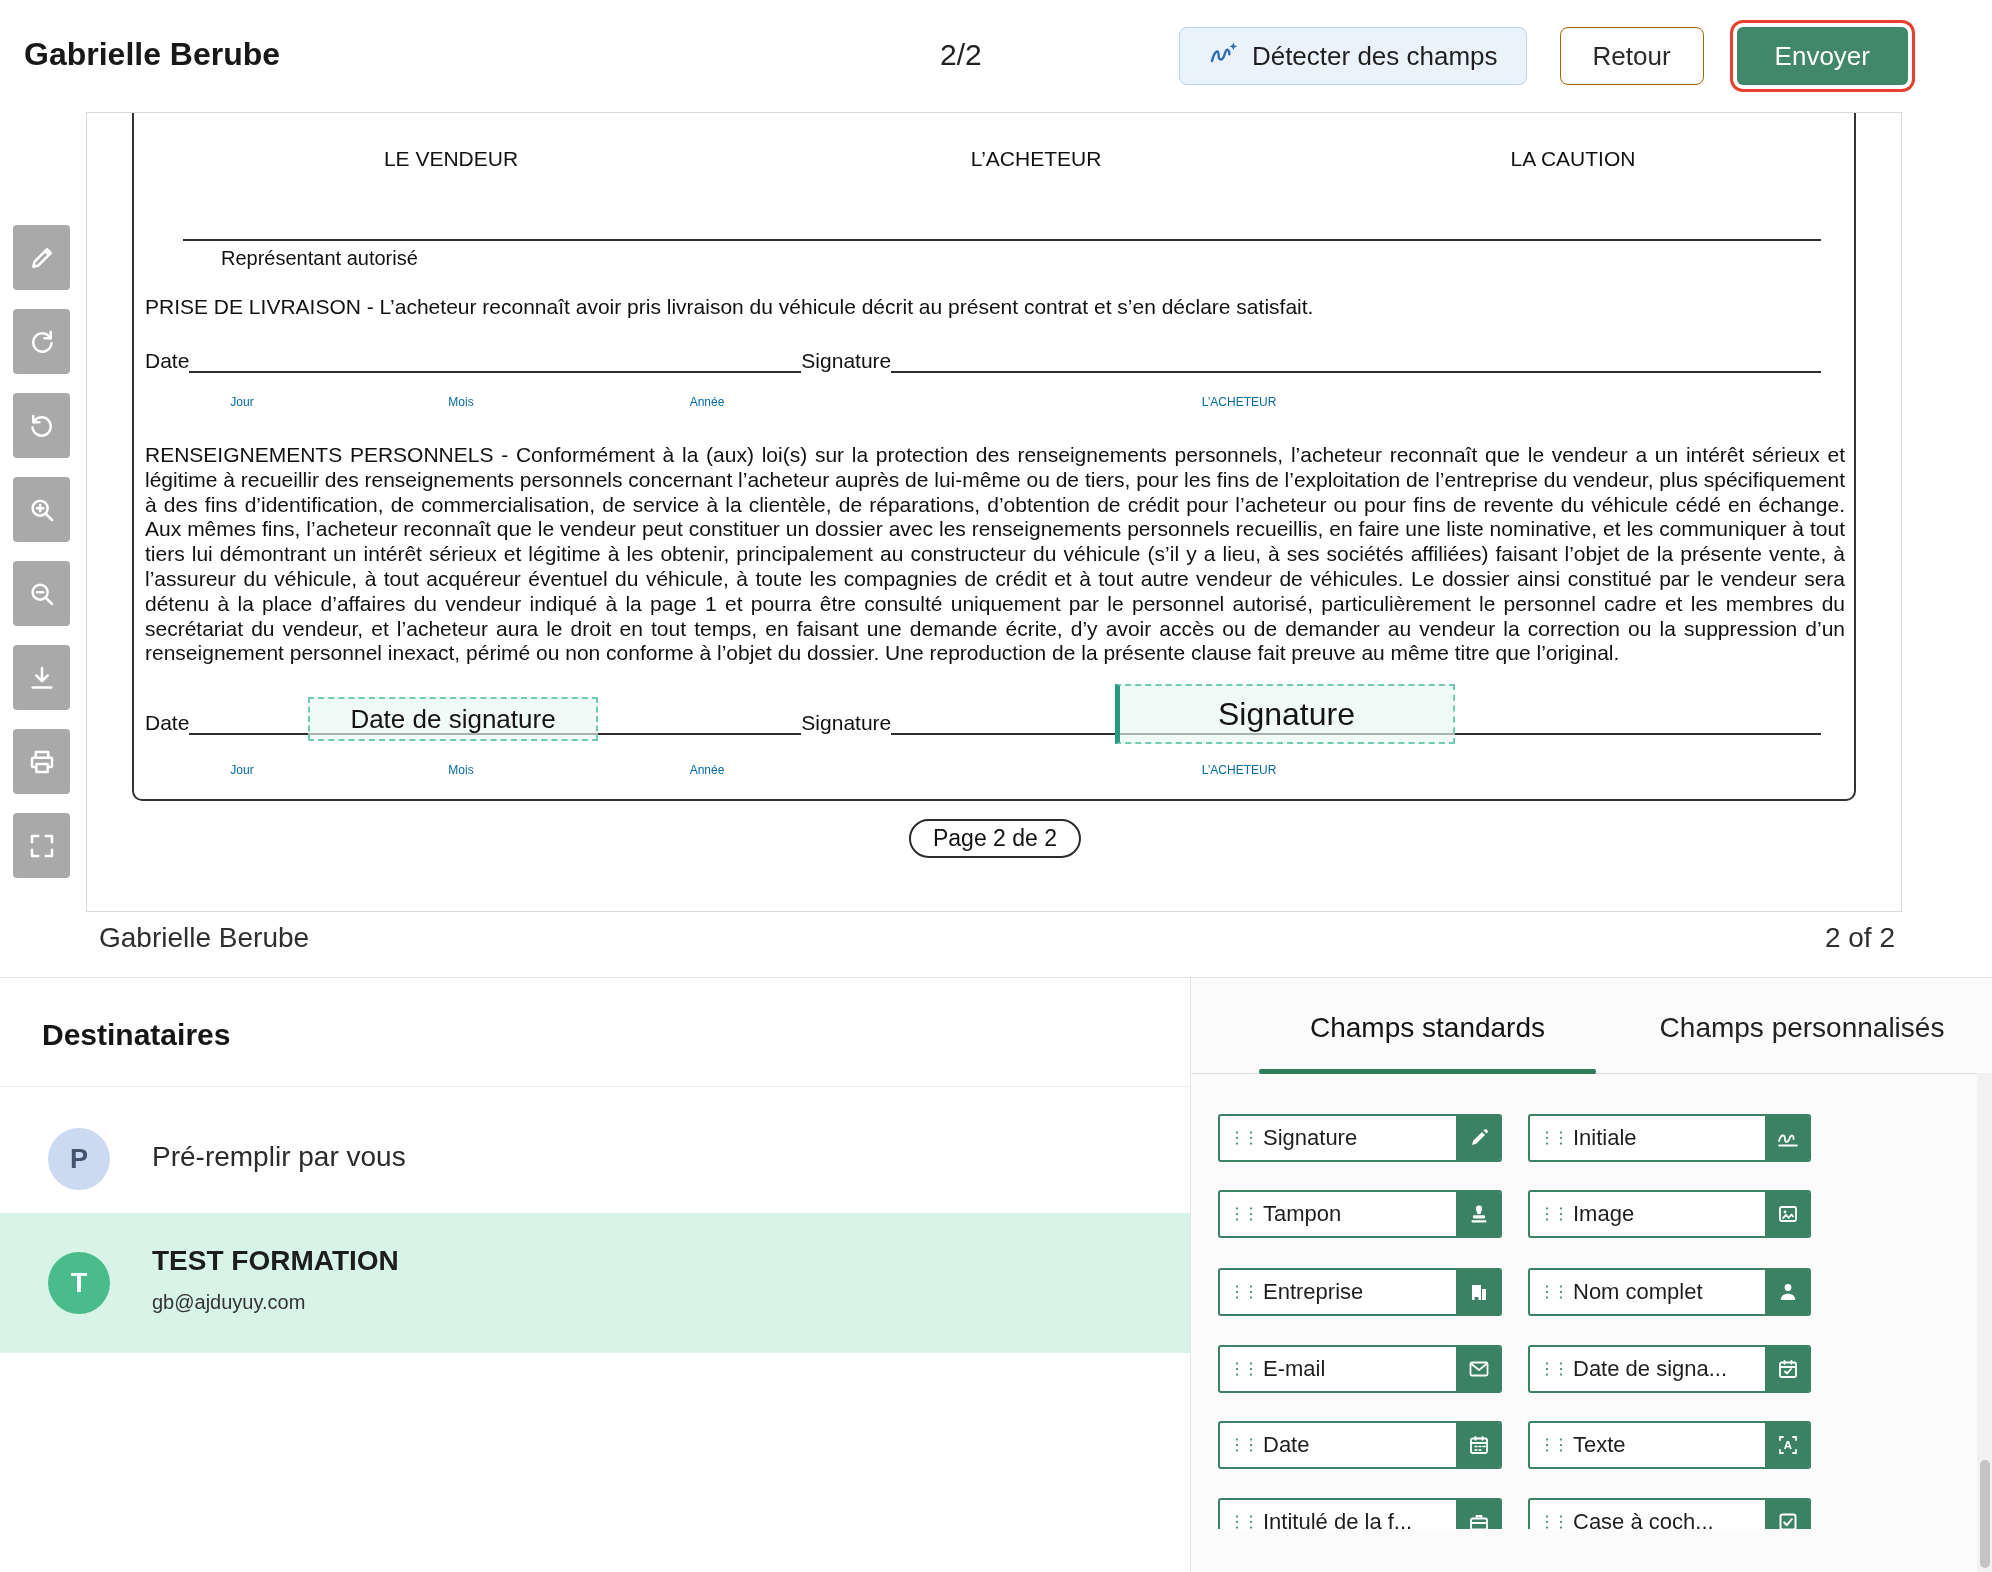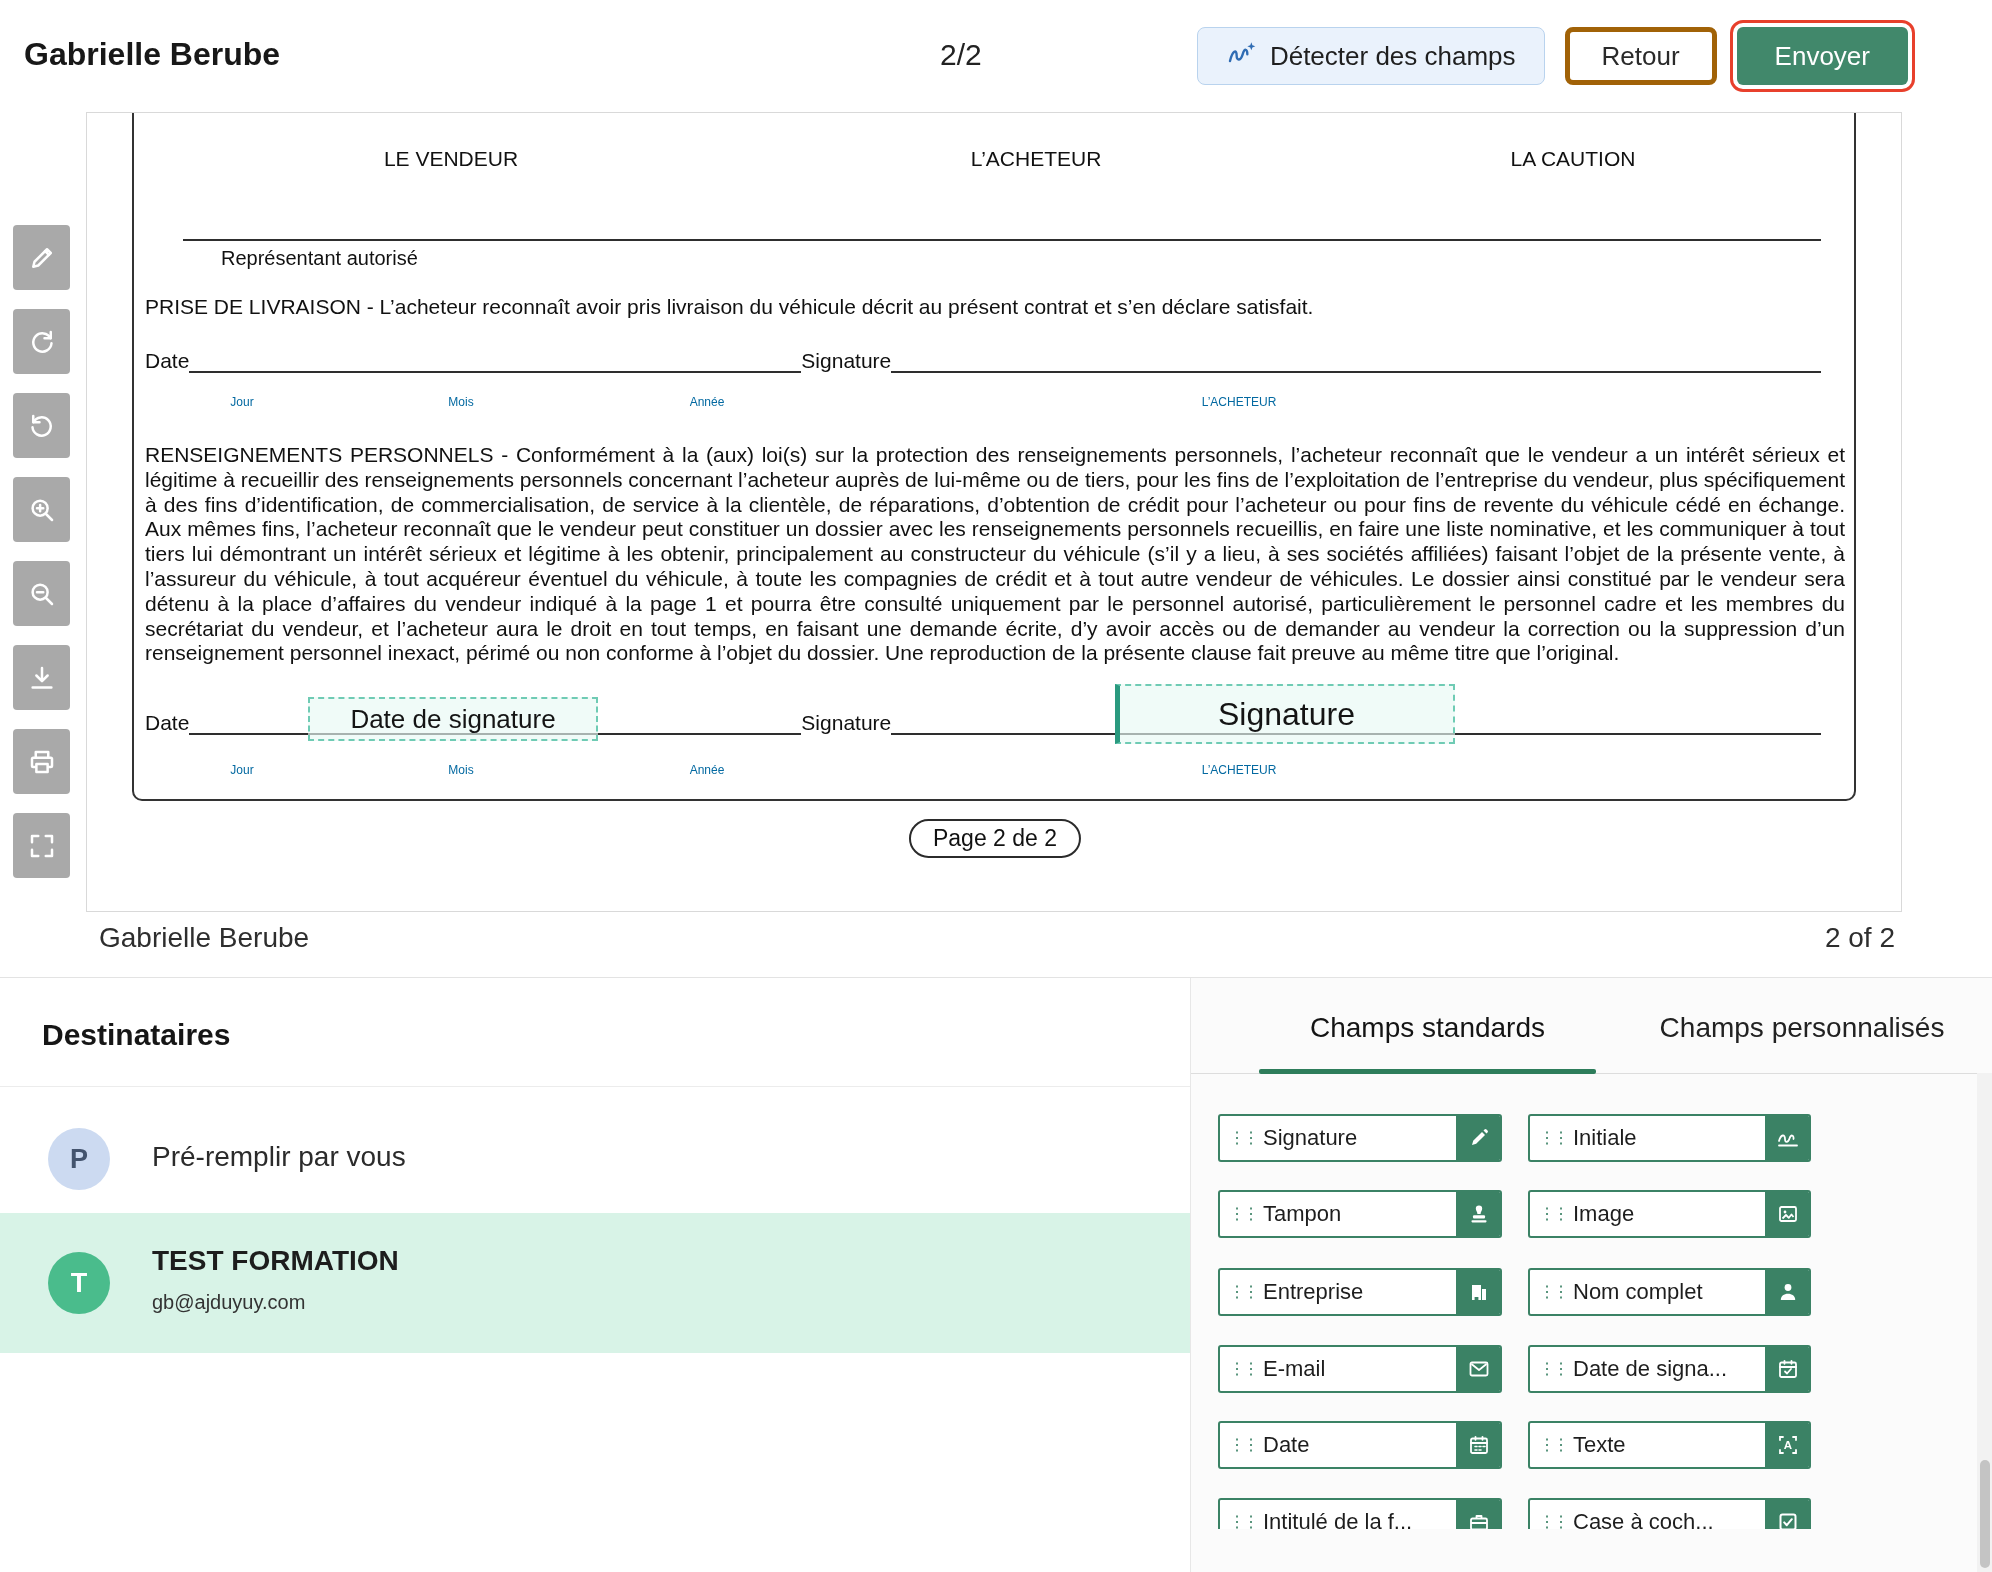--- a/index.html
+++ b/index.html
@@ -9,24 +9,24 @@
     background:#ffffff;
     position:relative;
     overflow:hidden;
     color:#1e1e1e;
   }
 
   
   .header { position:absolute; left:0; top:0; width:1992px; height:112px; background:#fff; }
   .app-title { position:absolute; left:24px; top:36px; font-size:32px; font-weight:600; color:#181818; }
   .page-indicator { position:absolute; left:940px; top:38px; font-size:30px; font-weight:500; color:#222; }
-  .header-buttons { position:absolute; right:84px; top:27px; height:58px; display:flex; gap:20px; align-items:stretch; }
+  .header-buttons { position:absolute; right:84px; top:27px; height:58px; display:flex; gap:33px; align-items:stretch; }
   .btn { display:flex; align-items:center; justify-content:center; gap:12px; font-size:26px; border-radius:8px; cursor:pointer; white-space:nowrap; }
   .btn-detect { background:#eaf2fc; border:1px solid #b9d3ee; color:#1f1f1f; padding:0 28px; }
-  .btn-back { background:#fff; border:5px solid #a16207; color:#2a2a2a; padding:0 32px; }
+  .btn-back { background:#fff; border:1px solid #a16207; color:#2a2a2a; padding:0 32px; }
   .btn-send { background:#41886b; border:none; color:#fff; padding:0 38px; border-radius:6px;
               outline:3px solid #e8402c; outline-offset:4px; }
 
   
   .side-toolbar { position:absolute; left:13px; top:225px; width:57px; }
   .tool-btn { width:57px; height:65px; margin-bottom:19px; background:#a9a9a9; border-radius:4px;
               display:flex; align-items:center; justify-content:center; cursor:pointer; }
   .tool-btn svg { stroke:#fff; fill:none; stroke-width:2; stroke-linecap:round; stroke-linejoin:round; }
 
   

